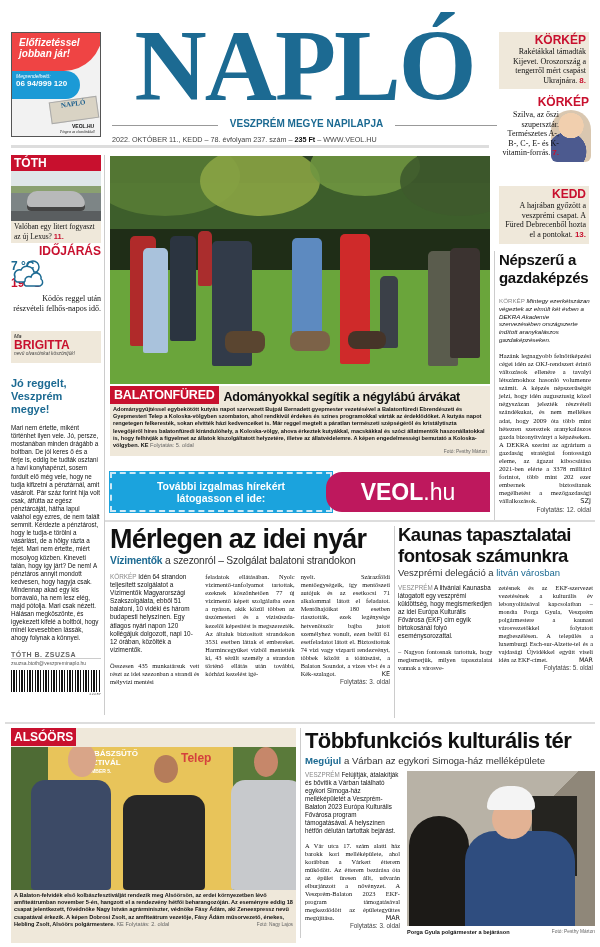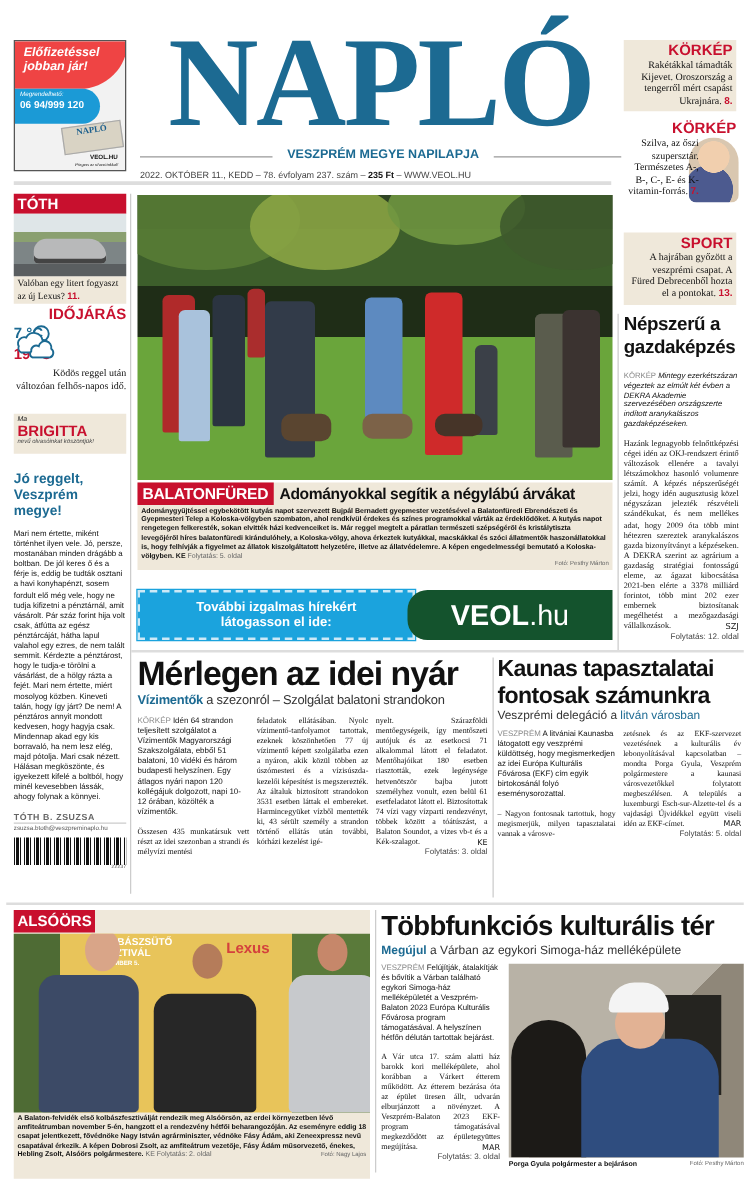--- a/index.html
+++ b/index.html
@@ -65,30 +65,30 @@
 #jo .auth{margin-top:8px;font-family:"Liberation Sans",sans-serif;font-weight:bold;font-size:7px;color:#666;letter-spacing:0.5px}
 #jo .mail{font-family:"Liberation Sans",sans-serif;font-size:5px;color:#555;border-top:1px solid #ccc;padding-top:1px}
 #barcode{left:11px;top:670px;width:90px;height:22px;background:repeating-linear-gradient(90deg,#111 0 1px,#fff 1px 2px,#111 2px 4px,#fff 4px 5px,#111 5px 6px,#fff 6px 8px)}
 #barcode-num{left:11px;top:692px;width:90px;height:5px;font-size:4px;font-family:"Liberation Mono",monospace;color:#555}
 
 #photo{left:110px;top:156px;width:380px;height:228px;overflow:hidden;background:linear-gradient(180deg,#2f4424 0 12%,#3d5e2b 12% 32%,#1f2d17 32% 50%,#6aa53b 50% 100%)}
 #photo .tree{position:absolute;border-radius:50%;background:#587c35;opacity:.9}
 #photo .person{position:absolute;border-radius:5px 5px 2px 2px}
 #photo .dog{position:absolute;border-radius:8px;background:#5a4530}
 #bf{left:110px;top:386px;width:380px;height:70px;background:#efe8da}
-#bf .hd{height:18px;display:flex;align-items:center}
+#bf .hd{height:18px;display:flex;align-items:flex-end}
 #bf .tag{background:#c8102e;color:#fff;font-family:"Liberation Sans",sans-serif;font-weight:bold;font-size:12.5px;padding:1px 4px;height:18px;line-height:17px;letter-spacing:-0.2px}
 #bf .title{font-family:"Liberation Sans",sans-serif;font-weight:bold;font-size:12.5px;padding-left:5px;letter-spacing:-0.3px}
 #bf .body{font-family:"Liberation Sans",sans-serif;font-weight:bold;font-size:5.6px;line-height:7.2px;padding:2px 3px 0 3px}
 #bf .ke{color:#666;font-weight:normal}
 #bf .credit{position:absolute;right:3px;bottom:2px;font-size:4.8px;color:#666;font-family:"Liberation Sans",sans-serif}
 
 #veol{left:110px;top:472px;width:380px;height:40px;display:flex}
 #veol .l{width:222px;height:40px;background:#1ba3dd;border:2px dashed #cde9f7;outline:1px solid #1ba3dd;display:flex;align-items:center;justify-content:center;text-align:center;color:#fff;font-family:"Liberation Sans",sans-serif;font-weight:bold;font-size:10.5px;line-height:12px}
-#veol .r{flex:1;background:#14532d;border-radius:16px 0 0 16px;margin-left:-6px;display:flex;align-items:center;justify-content:center;color:#fff;font-family:"Liberation Sans",sans-serif;font-size:23px}
+#veol .r{flex:1;background:#be185d;border-radius:16px 0 0 16px;margin-left:-6px;display:flex;align-items:center;justify-content:center;color:#fff;font-family:"Liberation Sans",sans-serif;font-size:23px}
 #veol .r b{font-weight:bold}
 #hr2{left:105px;top:520px;width:490px;height:2px;background:#ddd}
 
 #mer{left:110px;top:524px;width:280px}
 #mer h1{font-family:"Liberation Sans",sans-serif;font-weight:bold;font-size:27px;line-height:30px;letter-spacing:-0.8px}
 #mer .sub{font-family:"Liberation Sans",sans-serif;font-size:10.3px;line-height:14px;color:#333;letter-spacing:-0.2px}
 #mer .sub b{color:#1c6a92}
 .cols3{display:flex;gap:6px;margin-top:5px}
 .cols3 > div{flex:1;font-size:6.4px;line-height:8.1px;text-align:justify}
 .kk{color:#888;font-family:"Liberation Sans",sans-serif}
@@ -170,21 +170,21 @@
 </div>
 <div id="k2" class="abs">
   <div class="kick">KÖRKÉP</div>
   <div class="img"></div>
   <div class="txt">
     <span>Szilva, az őszi szupersztár. Természetes A-, B-, C-, E- és K-vitamin-forrás.</span>
     <span class="red">7.</span>
   </div>
 </div>
 <div id="sport" class="abs beige">
-  <div class="kick">SPORT</div>
+  <div class="kick">KEDD</div>
   <span>A hajrában győzött a veszprémi csapat. A Füred Debrecenből hozta el a pontokat.</span>
   <span class="red">13.</span>
 </div>
 <div class="abs vsep" style="left:494px;top:251px;height:270px"></div>
 <div id="nep" class="abs">
   <h2>Népszerű a gazdaképzés</h2>
   <div class="lead">
     <span class="kk">KÖRKÉP</span>
     <span>Mintegy ezerkétszázan végeztek az elmúlt két évben a DEKRA Akademie szervezésében országszerte indított aranykalászos gazdaképzéseken.</span>
   </div>
@@ -207,21 +207,21 @@
 </div>
 <div id="ido" class="abs">
   <div class="h">IDŐJÁRÁS</div>
   <svg class="cloud" viewBox="0 0 36 30">
     <circle cx="22" cy="10" r="6" fill="none" stroke="#1c6a92" stroke-width="1.5"></circle>
     <path d="M4 20 a5 5 0 0 1 6 -7 a7 7 0 0 1 13 2 a5 5 0 0 1 1 10 h-18 a4 4 0 0 1 -2 -5z" fill="#fff" stroke="#1c6a92" stroke-width="1.5"></path>
     <path d="M14 24 a4 4 0 0 1 6 -4 a5 5 0 0 1 10 2 a4 4 0 0 1 -1 7 h-14 a3 3 0 0 1 -1 -5z" fill="#fff" stroke="#1c6a92" stroke-width="1.5"></path>
   </svg>
   <div class="t1">7 °C</div>
   <div class="t2">19 °C</div>
-  <div class="desc">Ködös reggel után változóan felhős-napos idő.</div>
+  <div class="desc">Ködös reggel után részvételi felhős-napos idő.</div>
 </div>
 <div id="nevnap" class="abs beige">
   <div class="ma">Ma</div>
   <div class="n">BRIGITTA</div>
   <div class="s">nevű olvasóinkat köszöntjük!</div>
 </div>
 <div class="abs vsep" style="left:104px;top:155px;height:560px"></div>
 <div id="jo" class="abs">
   <h2>Jó reggelt, Veszprém megye!</h2>
   <div class="body">Mari nem értette, miként történhet ilyen vele. Jó, persze, mostanában minden drágább a boltban. De jól keres ő és a férje is, eddig be tudták osztani a havi konyhapénzt, sosem fordult elő még vele, hogy ne tudja kifizetni a pénztárnál, amit vásárolt. Pár száz forint hija volt csak, átfútta az egész pénztárcáját, hátha lapul valahol egy ezres, de nem talált semmit. Kérdezte a pénztárost, hogy le tudja-e törölni a vásárlást, de a hölgy rázta a fejét. Mari nem értette, miért mosolyog közben. Kineveti talán, hogy így járt? De nem! A pénztáros annyit mondott kedvesen, hogy hagyja csak. Mindennap akad egy kis borravaló, ha nem lesz elég, majd pótolja. Mari csak nézett. Hálásan megköszönte, és igyekezett kifelé a boltból, hogy minél kevesebben lássák, ahogy folynak a könnyei.</div>
@@ -317,21 +317,21 @@
 <div id="als" class="abs">
   <div class="hd">
     <span class="tag">ALSÓÖRS</span>
   </div>
   <div class="img">
     <div class="banner-text">
         <div>KOLBÁSZSÜTŐ</div>
         <div>FESZTIVÁL</div>
         <div style="font-size:5px">NOVEMBER 5.</div>
       </div>
-    <div class="amfi">Lexus</div>
+    <div class="amfi">Telep</div>
     <div class="man" style="left:20px;width:80px;height:110px;background:#3c4a66"></div>
     <div class="head" style="left:57px;top:-4px;width:28px;height:34px"></div>
     <div class="man" style="left:112px;width:82px;height:95px;background:#272727"></div>
     <div class="head" style="left:143px;top:8px;width:24px;height:28px;background:#b57c5a"></div>
     <div class="man" style="left:220px;width:72px;height:110px;background:#c7c9cc"></div>
     <div class="head" style="left:243px;top:0;width:24px;height:30px;background:#c6876a"></div>
   </div>
   <div class="cap">
     <span>A Balaton-felvidék első kolbászfesztiválját rendezik meg Alsóörsön, az erdei környezetben lévő amfiteátrumban november 5-én, hangzott el a rendezvény hétfői beharangozóján. Az eseményre eddig 18 csapat jelentkezett, fővédnöke Nagy István agrárminiszter, védnöke Fásy Ádám, aki Zeneexpressz nevű csapatával érkezik. A képen Dobrosi Zsolt, az amfiteátrum vezetője, Fásy Ádám műsorvezető, énekes, Hebling Zsolt, Alsóörs polgármestere.</span>
     <span class="ke">KE</span>

